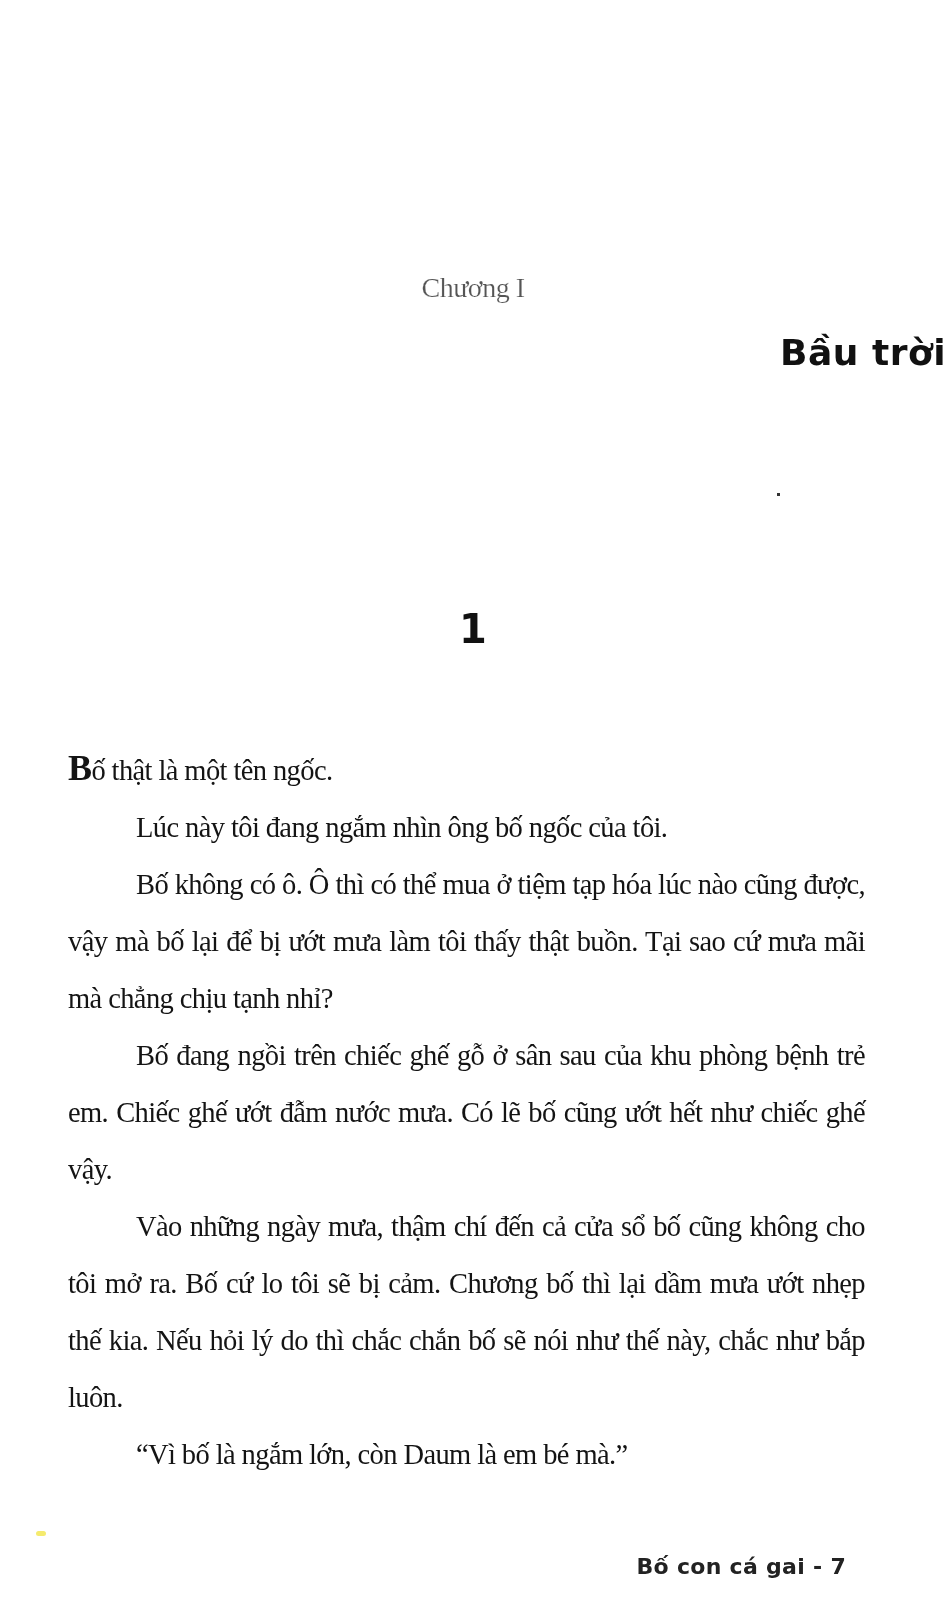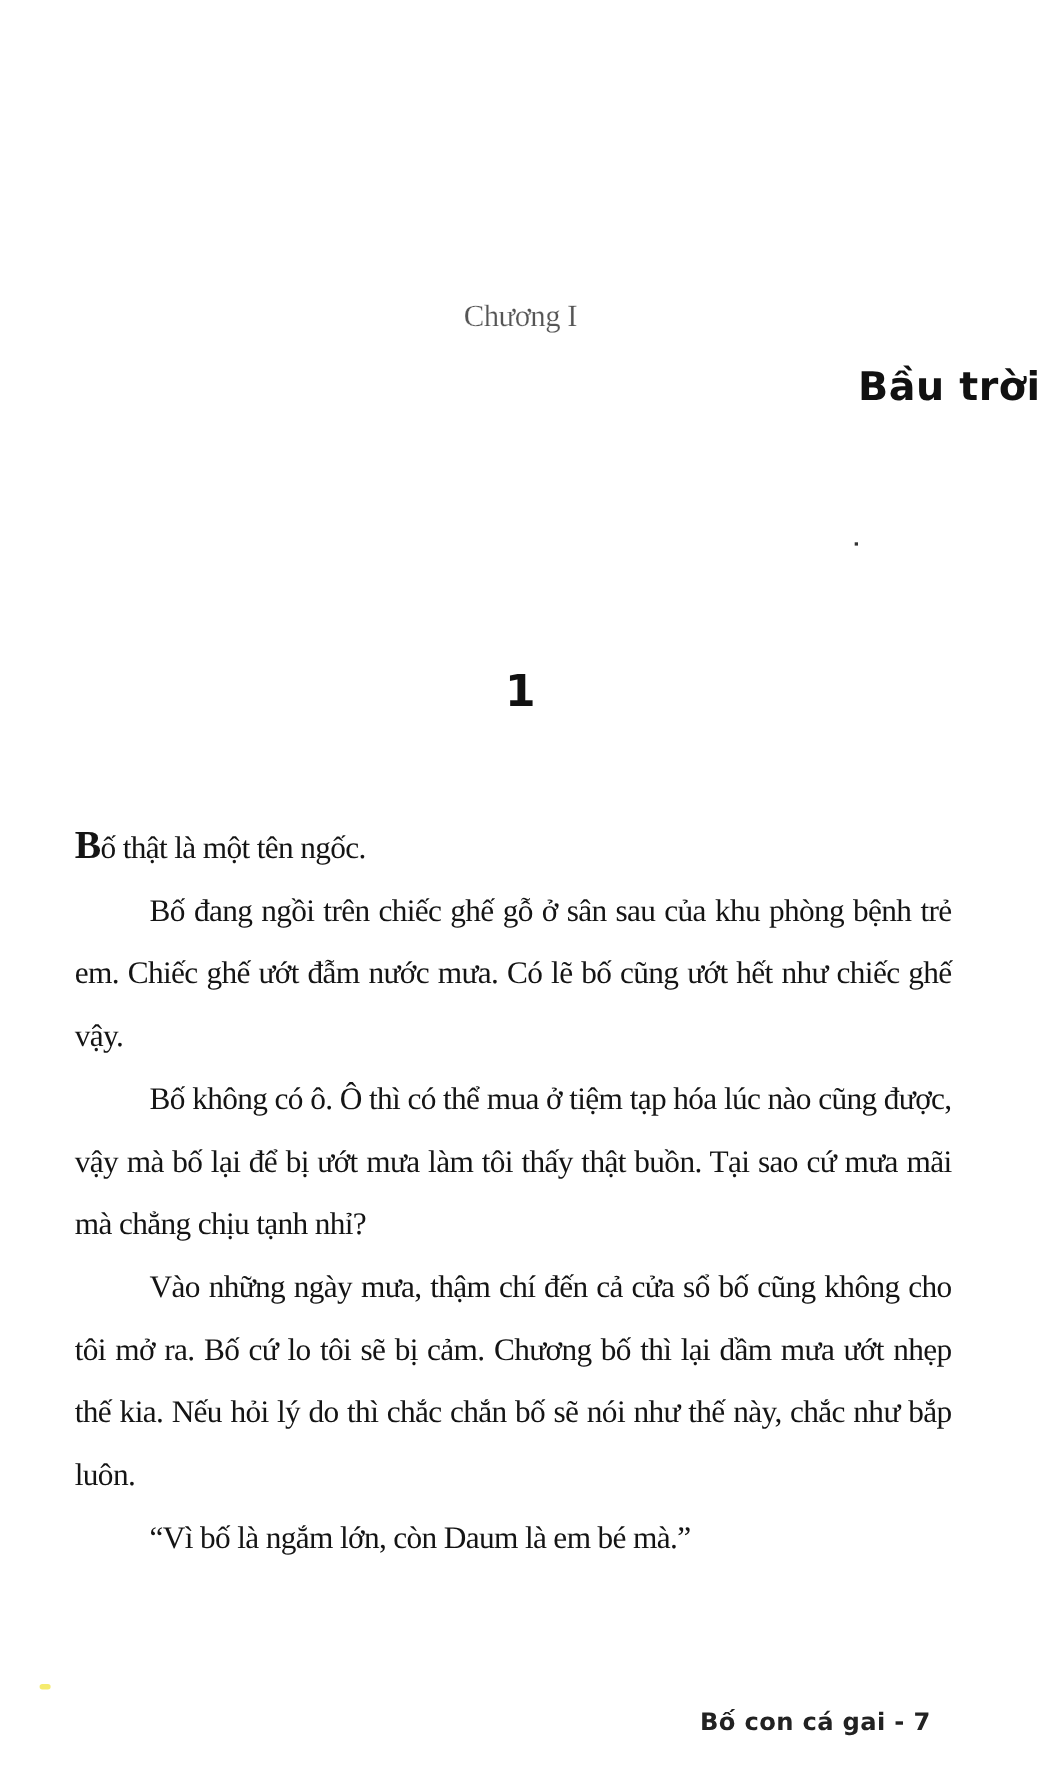--- a/index.html
+++ b/index.html
@@ -50,21 +50,22 @@
 <body>
 
 <div>
   <div class="chapter-label">Chương I</div>
   <div class="chapter-title">Bầu trời</div>
   <div class="speck"></div>
   <div class="section-number">1</div>
 
   <div class="body-text">
     <p class="first"><span class="dropcap">B</span><span>ố thật là một tên ngốc.</span></p>
+    <p>Lúc này tôi đang ngắm nhìn ông bố ngốc của tôi.</p>
+    <p>Bố không có ô. Ô thì có thể mua ở tiệm tạp hóa lúc nào cũng được, vậy mà bố lại để bị ướt mưa làm tôi thấy thật buồn. Tại sao cứ mưa mãi mà chẳng chịu tạnh nhỉ?</p>
     <p>Bố đang ngồi trên chiếc ghế gỗ ở sân sau của khu phòng bệnh trẻ em. Chiếc ghế ướt đẫm nước mưa. Có lẽ bố cũng ướt hết như chiếc ghế vậy.</p>
-    <p>Bố không có ô. Ô thì có thể mua ở tiệm tạp hóa lúc nào cũng được, vậy mà bố lại để bị ướt mưa làm tôi thấy thật buồn. Tại sao cứ mưa mãi mà chẳng chịu tạnh nhỉ?</p>
     <p>Vào những ngày mưa, thậm chí đến cả cửa sổ bố cũng không cho tôi mở ra. Bố cứ lo tôi sẽ bị cảm. Chương bố thì lại dầm mưa ướt nhẹp thế kia. Nếu hỏi lý do thì chắc chắn bố sẽ nói như thế này, chắc như bắp luôn.</p>
     <p>“Vì bố là ngắm lớn, còn Daum là em bé mà.”</p>
   </div>
 
   <div class="footer">Bố con cá gai - 7</div>
   <div class="yellow-mark"></div>
 </div>
 
 </body></html>

